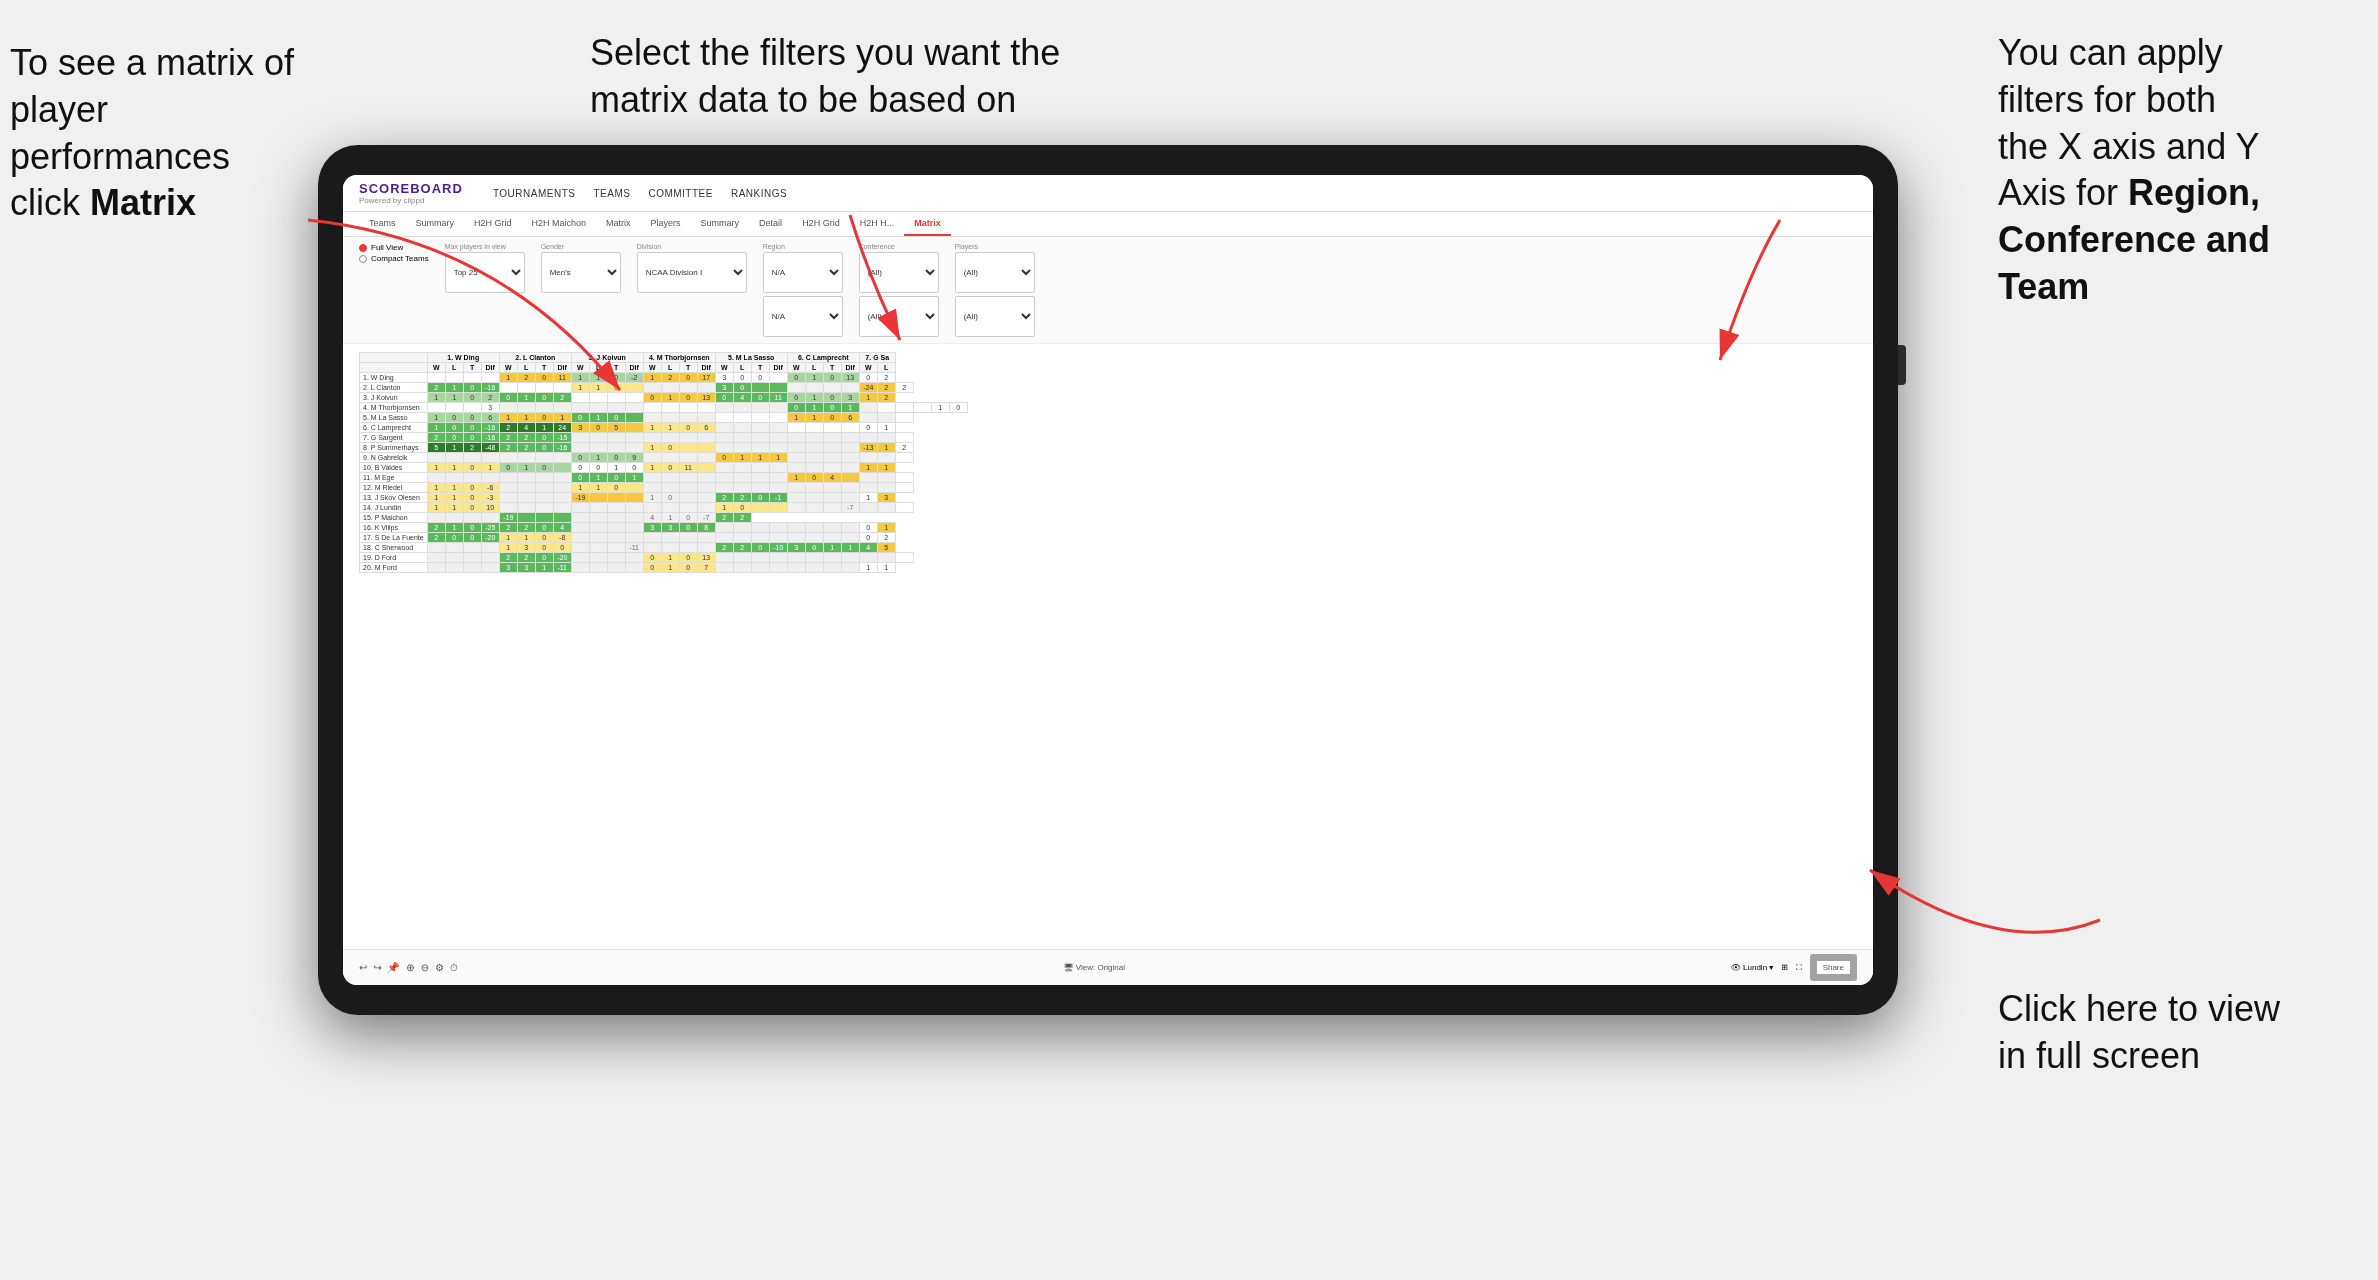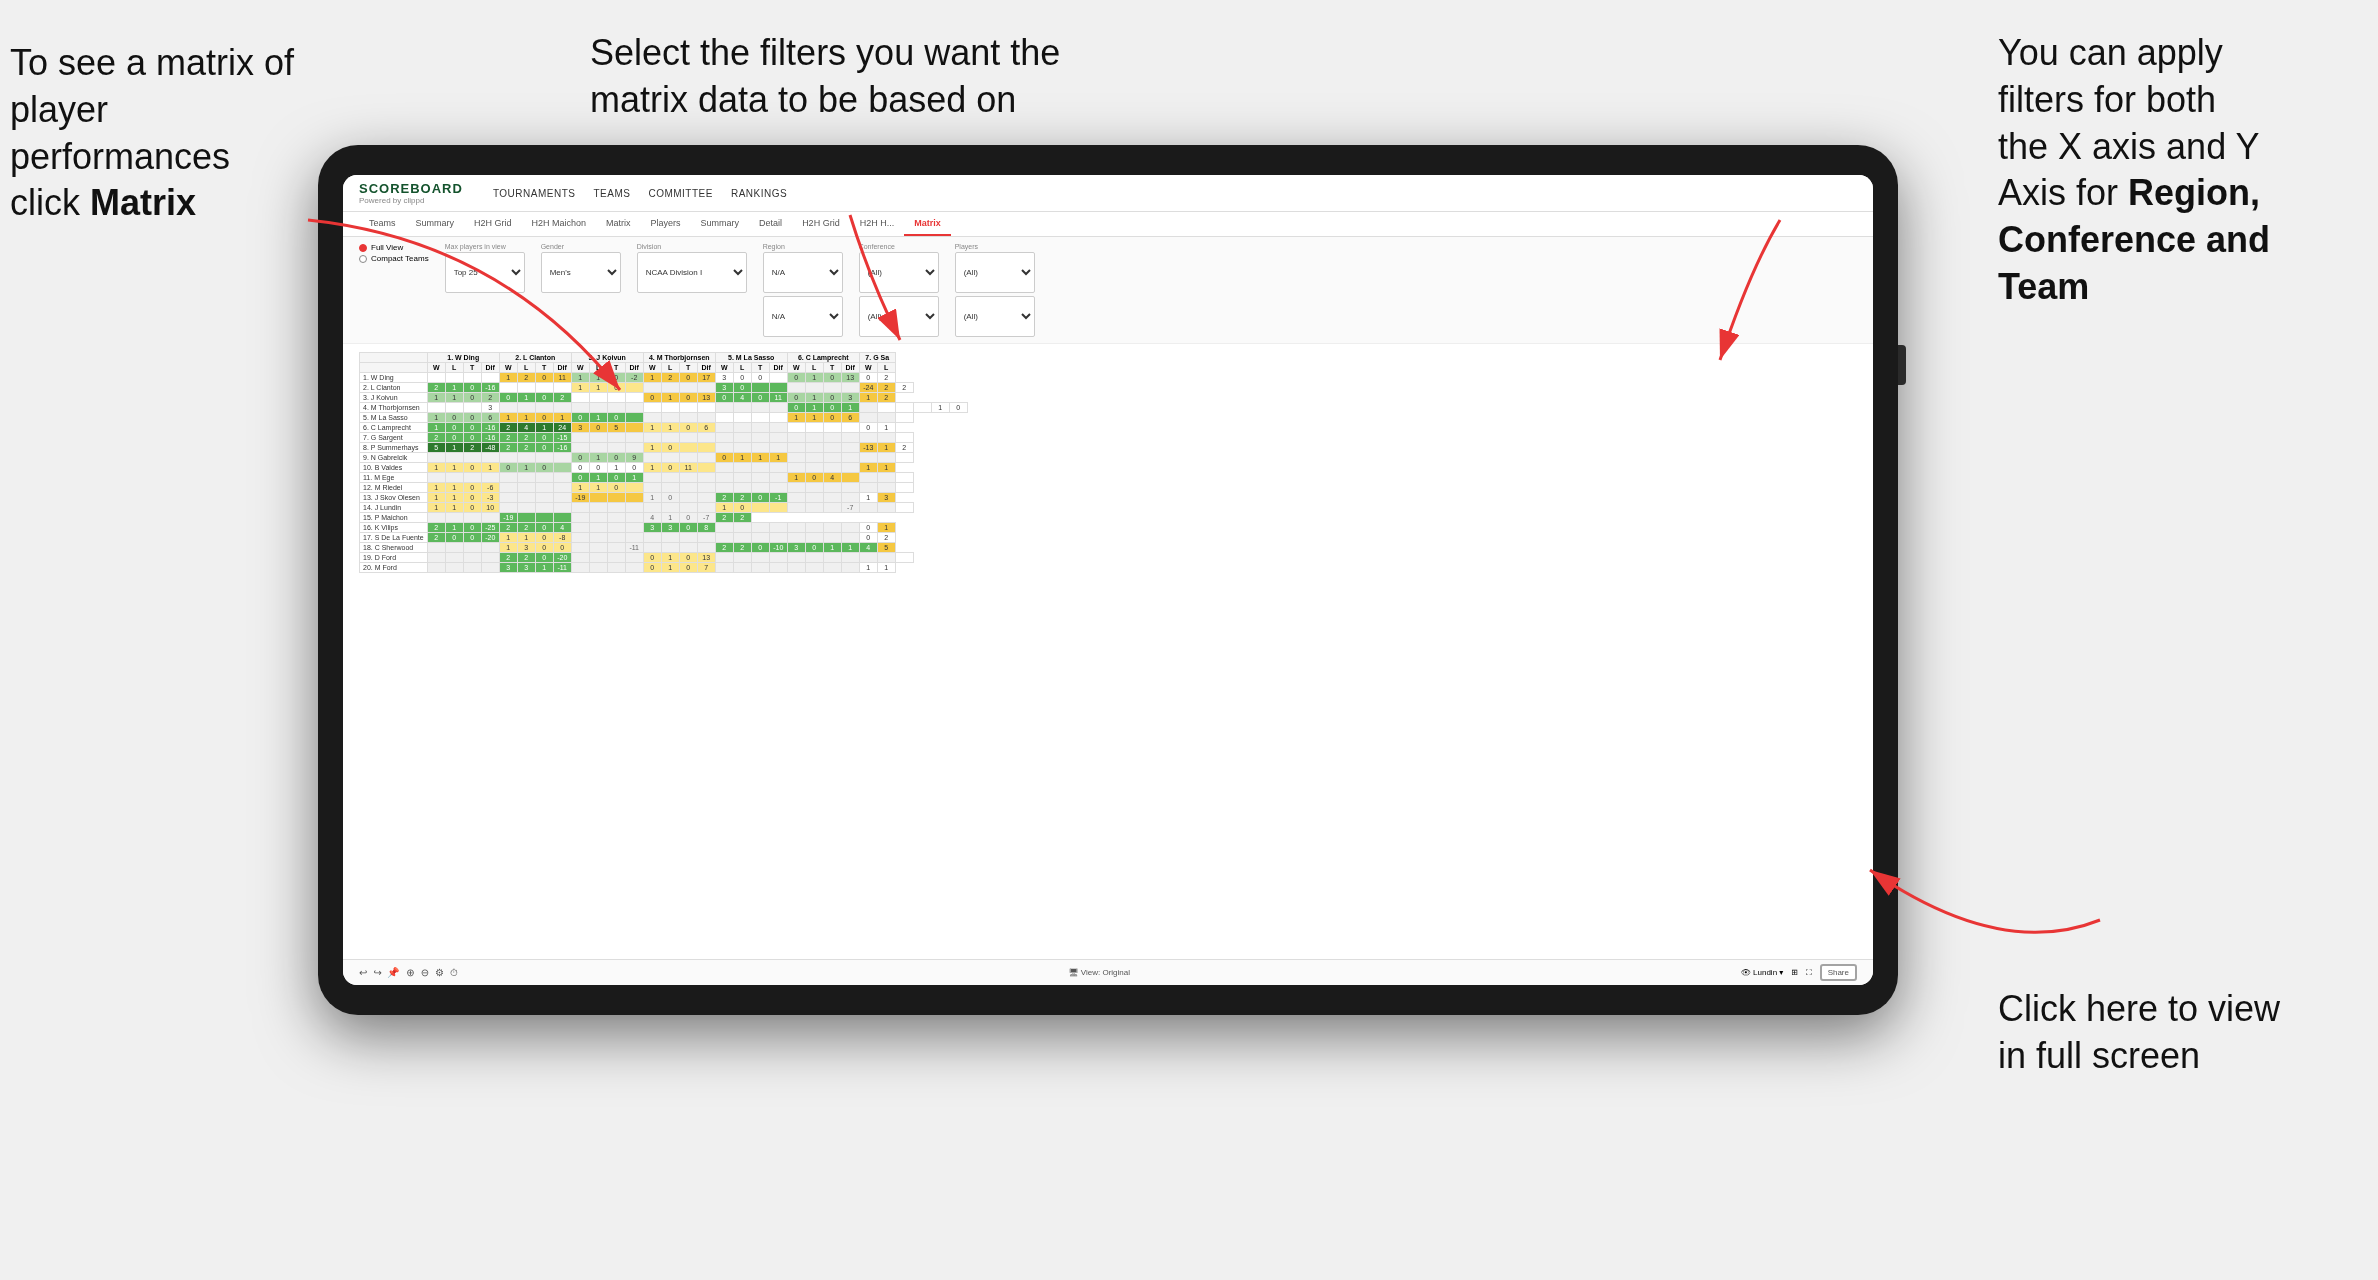--- a/index.html
+++ b/index.html
@@ -96,21 +96,21 @@
     .scoreboard-logo {
       display: flex;
       flex-direction: column;
       margin-right: 10px;
     }
 
     .scoreboard-logo .brand {
       font-size: 13px;
       font-weight: 900;
       letter-spacing: 1px;
-      color: #14532d;
+      color: #4c1d95;
       text-transform: uppercase;
     }
 
     .scoreboard-logo .powered {
       font-size: 8px;
       color: #888;
     }
 
     .nav-links {
       display: flex;
@@ -295,21 +295,21 @@
 
     .toolbar-right {
       display: flex;
       gap: 8px;
       align-items: center;
     }
 
     .share-btn {
       font-size: 8px;
       color: #555;
-      border: 2px solid #a3a3a3;
+      border: 7px solid #a3a3a3;
       padding: 2px 6px;
       border-radius: 3px;
       background: #fff;
     }
 
     
     .tablet-side-btn {
       position: absolute;
       right: -8px;
       top: 200px;

